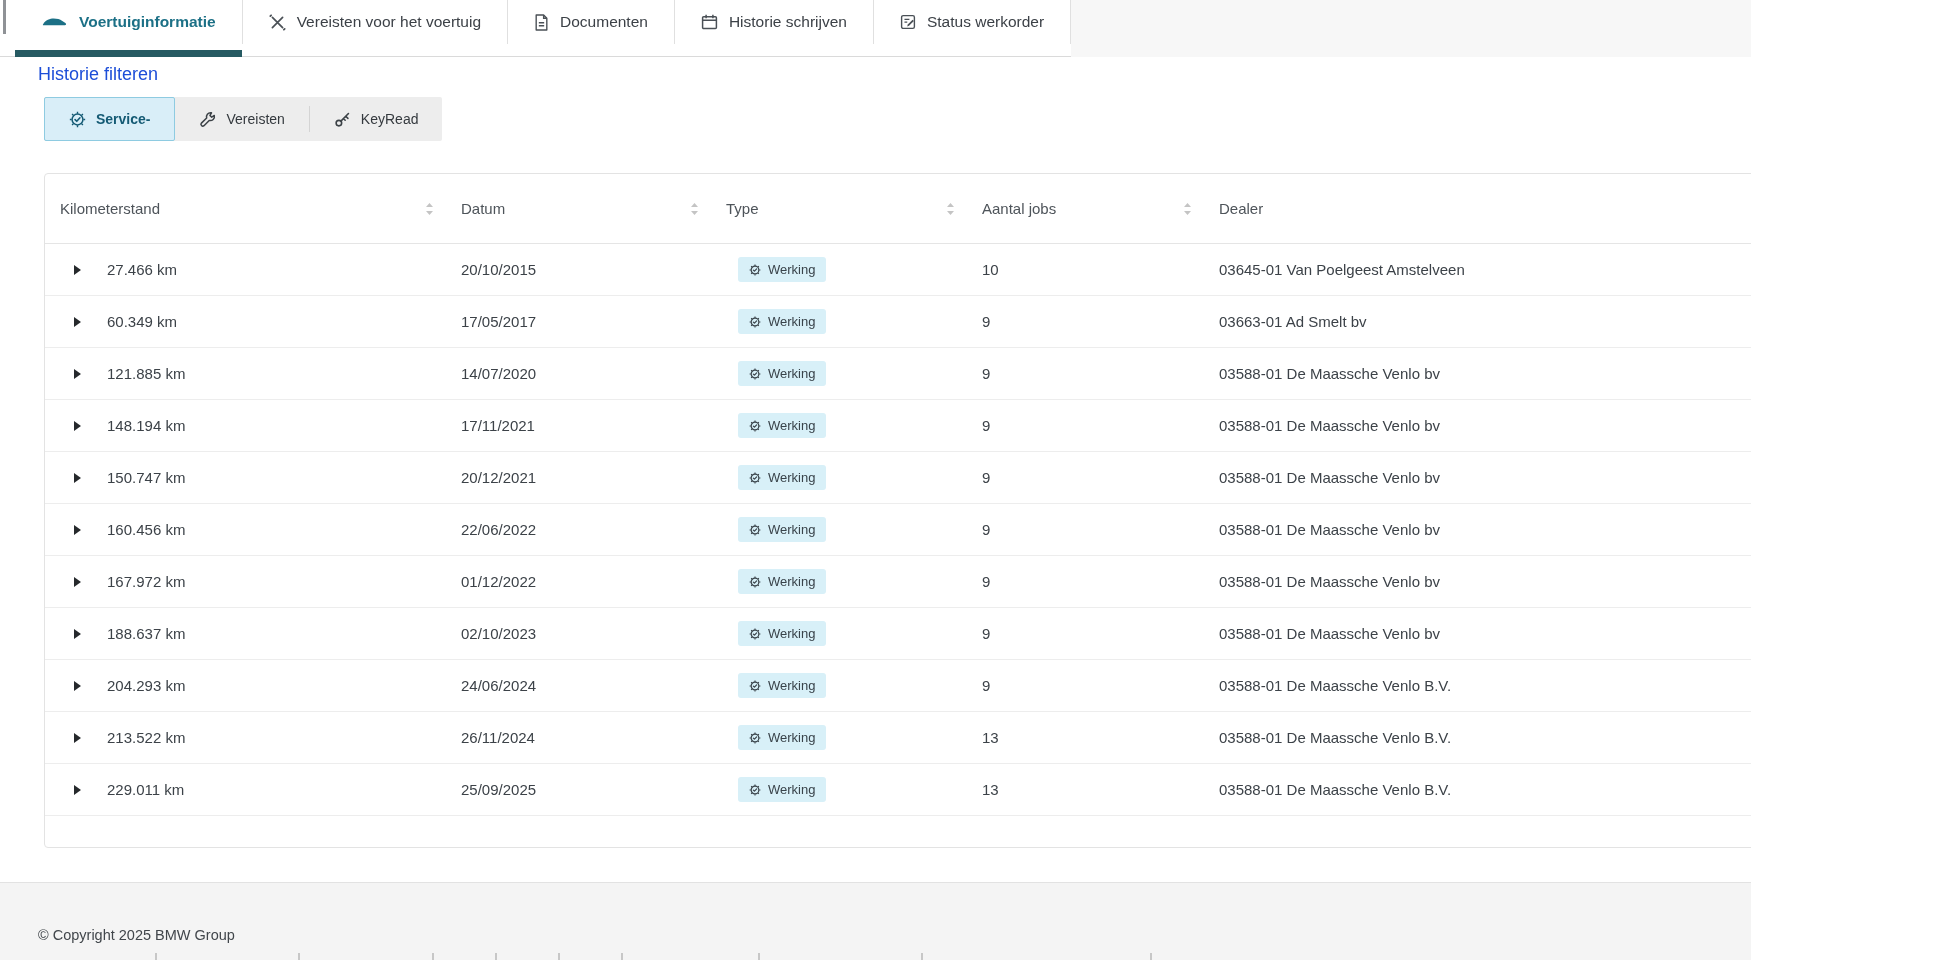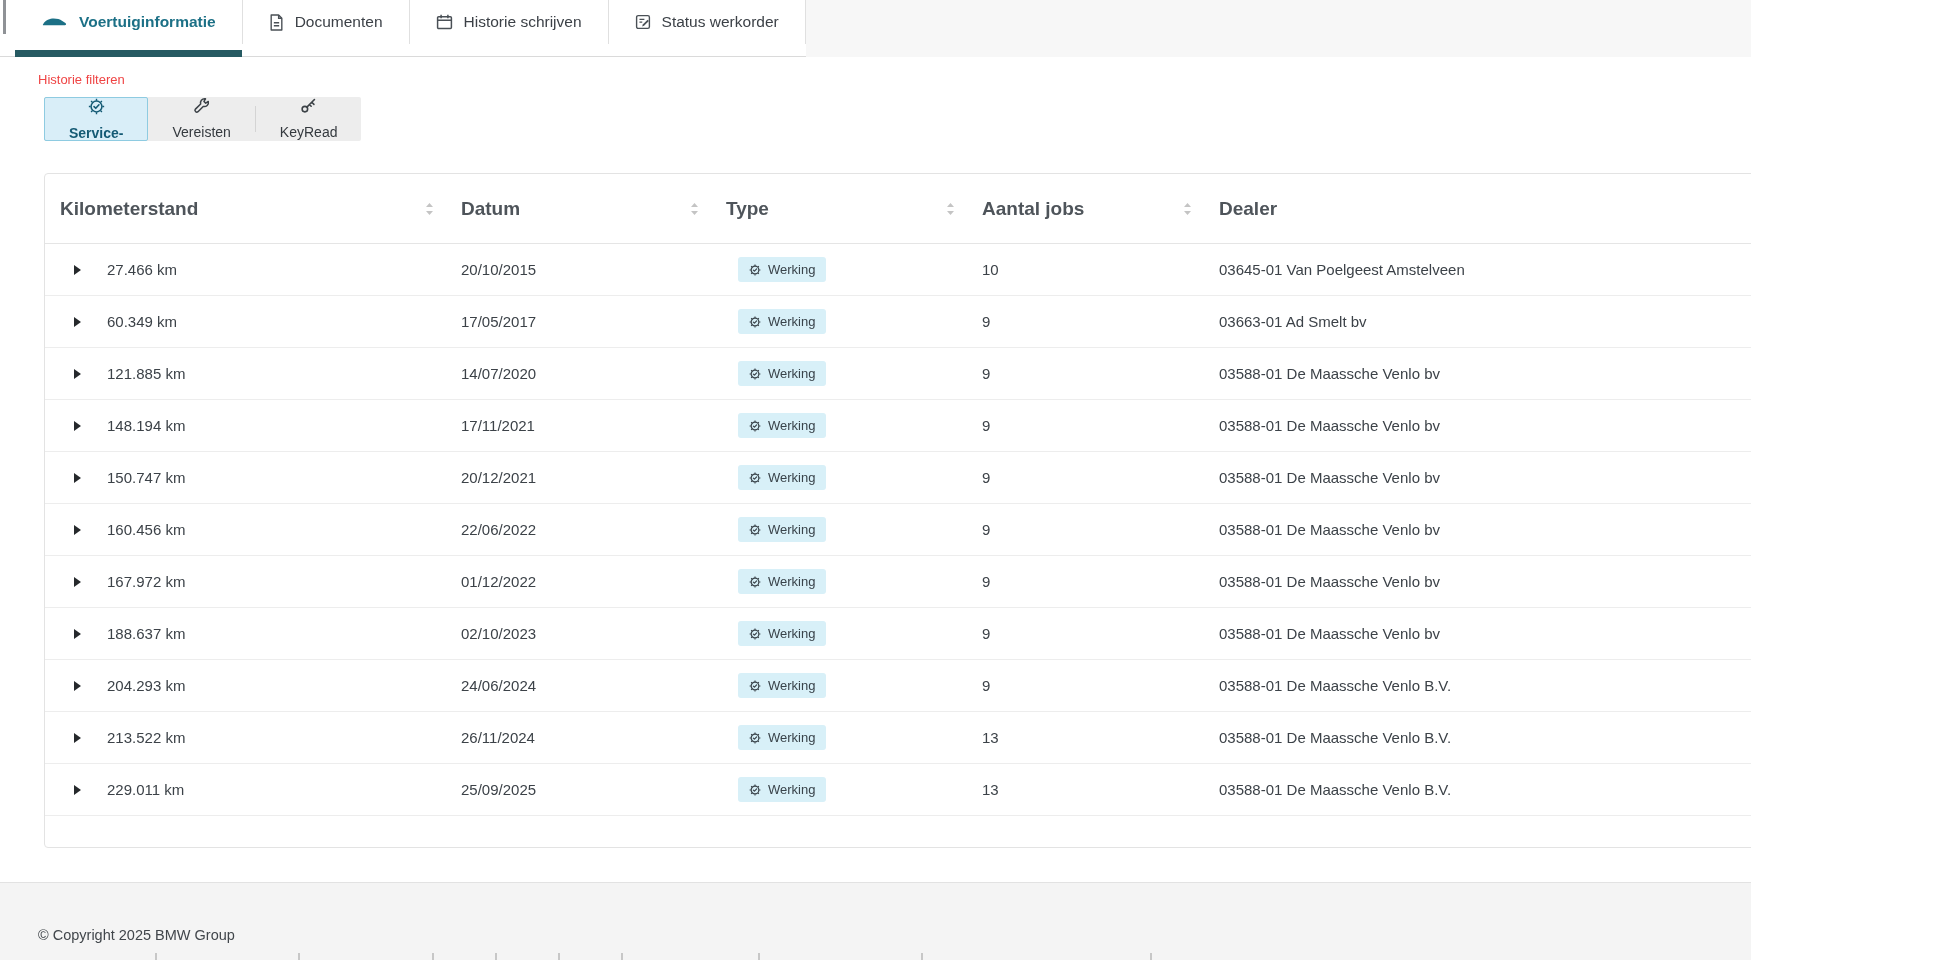--- a/index.html
+++ b/index.html
@@ -29,28 +29,28 @@
   .tab.active { color: #1c7086; font-weight: bold; }
   .tab.active .ticon { color: #1c7086; }
   .tab.active::after {
     content: ""; position: absolute; left: 0; right: 0; bottom: -13px;
     height: 7px; background: #265a62;
   }
   .tabfill { flex: 1; height: 57px; background: #f7f7f7; }
   .edge-mark { position: absolute; left: 3px; top: 0; width: 3px; height: 34px; background: #8f9296; }
 
   
-  .filter-label { position: absolute; left: 38px; top: 72px; font-size: 13px; color: #ef4444; }
+  .filter-label { position: absolute; left: 38px; top: 64px; font-size: 18px; color: #1d4ed8; }
   .segmented {
     position: absolute; left: 44px; top: 97px; height: 44px;
     display: inline-flex; align-items: stretch; background: #ededed; border-radius: 2px;
   }
   .segment {
     display: flex; align-items: center; gap: 10px; padding: 0 24px;
-    font-size: 14px; color: #34393e; cursor: pointer; white-space: nowrap; flex-direction: column;
+    font-size: 14px; color: #34393e; cursor: pointer; white-space: nowrap;
   }
   .segment .sicon { display: flex; align-items: center; color: #3c4247; }
   .segment.selected {
     background: #d9eef8; border: 1px solid #8ecbe1; border-radius: 2px;
     color: #145a74; font-weight: bold;
   }
   .segment.selected .sicon { color: #145a74; }
   .seg-divider { width: 1px; background: #d4d4d4; margin: 9px 0; }
 
   .new-entry-btn {
@@ -68,21 +68,21 @@
     border: 1px solid #e3e3e3; border-radius: 4px; background: #fff;
   }
   .thead, .tr {
     display: grid;
     grid-template-columns: 401px 265px 256px 237px 1fr;
     align-items: center;
   }
   .thead { height: 70px; border-bottom: 1px solid #e5e5e5; }
   .th {
     display: flex; align-items: center; padding-left: 15px; padding-right: 12px;
-    font-size: 19px; font-weight: bold; color: #4e545a; cursor: pointer; text-align: right;
+    font-size: 15px; font-weight: normal; color: #4e545a; cursor: pointer; text-align: right;
   }
   .th .sort { margin-left: auto; display: flex; align-items: center; }
   .th.th-dealer { padding-right: 56px; }
   .tr { height: 52px; border-bottom: 1px solid #ededed; cursor: pointer; }
   .td { font-size: 15px; color: #3c4248; padding-left: 15px; white-space: nowrap; overflow: hidden; }
   .td-km { display: flex; align-items: center; gap: 26px; padding-left: 29px; }
   .caret {
     width: 0; height: 0; border-left: 7px solid #26292c;
     border-top: 5px solid transparent; border-bottom: 5px solid transparent;
     flex: none; cursor: pointer;
@@ -108,20 +108,29 @@
 <div class="app">
 
   <div class="tabbar">
     <div class="tab active">
       <span class="ticon">
         <svg width="27" height="13" viewBox="0 0 27 13">
             <path d="M2 8.4 C4.6 3.9 9 2.6 12.6 2.6 c3.6 0 6.2 .8 8.7 2.4 l3.1 1.9 c1.2 .7 .8 2.3 -.7 2.3 H3.6 C2 9.2 1.5 9.2 2 8.4 Z" fill="currentColor"></path>
           </svg>
       </span>
       <span>Voertuiginformatie</span>
+    </div>
+    <div class="tab">
+      <span class="ticon">
+        <svg width="17" height="17" viewBox="0 0 16 16" fill="none" stroke="currentColor" stroke-width="1.6" stroke-linecap="round">
+            <path d="M3.2 3.2 L12.8 12.8 M12.8 3.2 L3.2 12.8"></path>
+            <path d="M2 1.2 L1.2 2 M14.8 14 l-.8 .8"></path>
+          </svg>
+      </span>
+      <span>Vereisten voor het voertuig</span>
     </div>
     <div class="tab">
       <span class="ticon">
         <svg width="15" height="17" viewBox="0 0 14 16" fill="none" stroke="currentColor" stroke-width="1.3">
             <path d="M2 1 h7 l3 3 v11 H2 Z" stroke-linejoin="round"></path>
             <path d="M9 1 v3 h3"></path>
             <path d="M4.5 8.2 h5 M4.5 11 h5"></path>
           </svg>
       </span>
       <span>Documenten</span>

